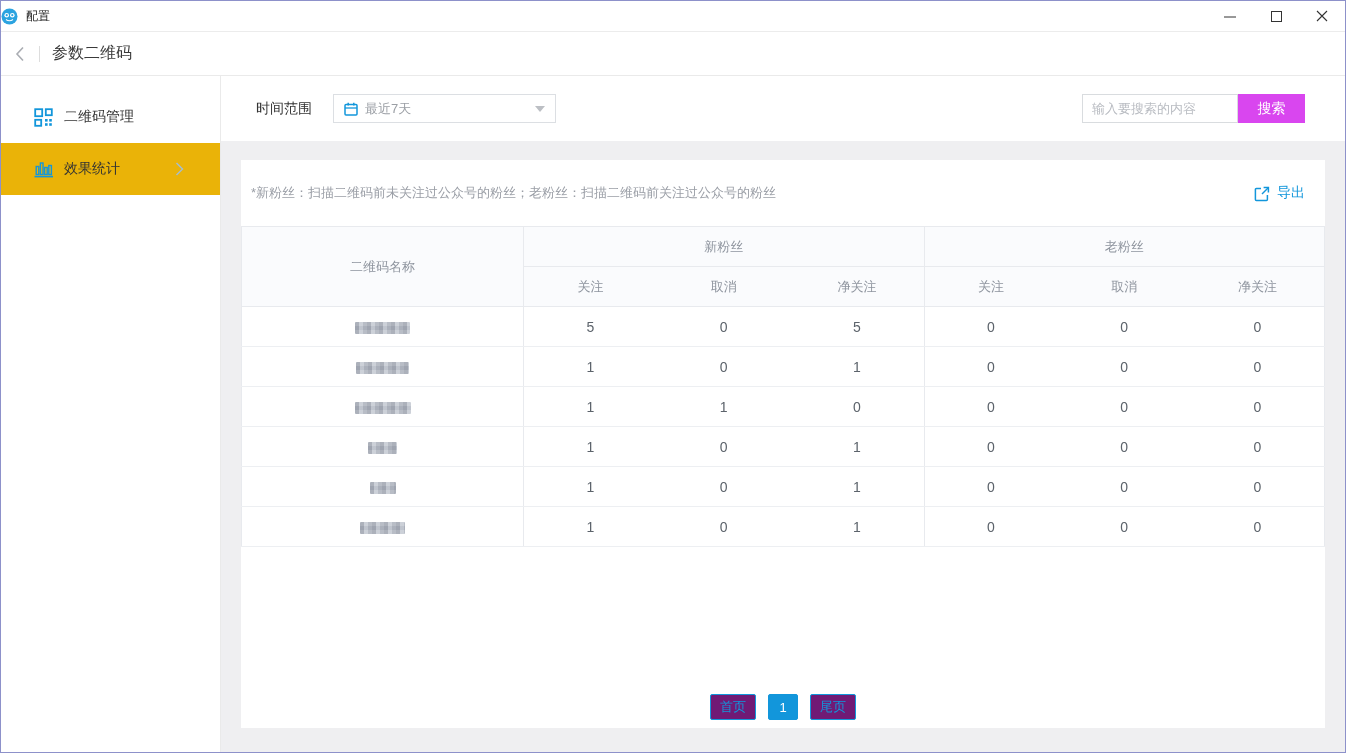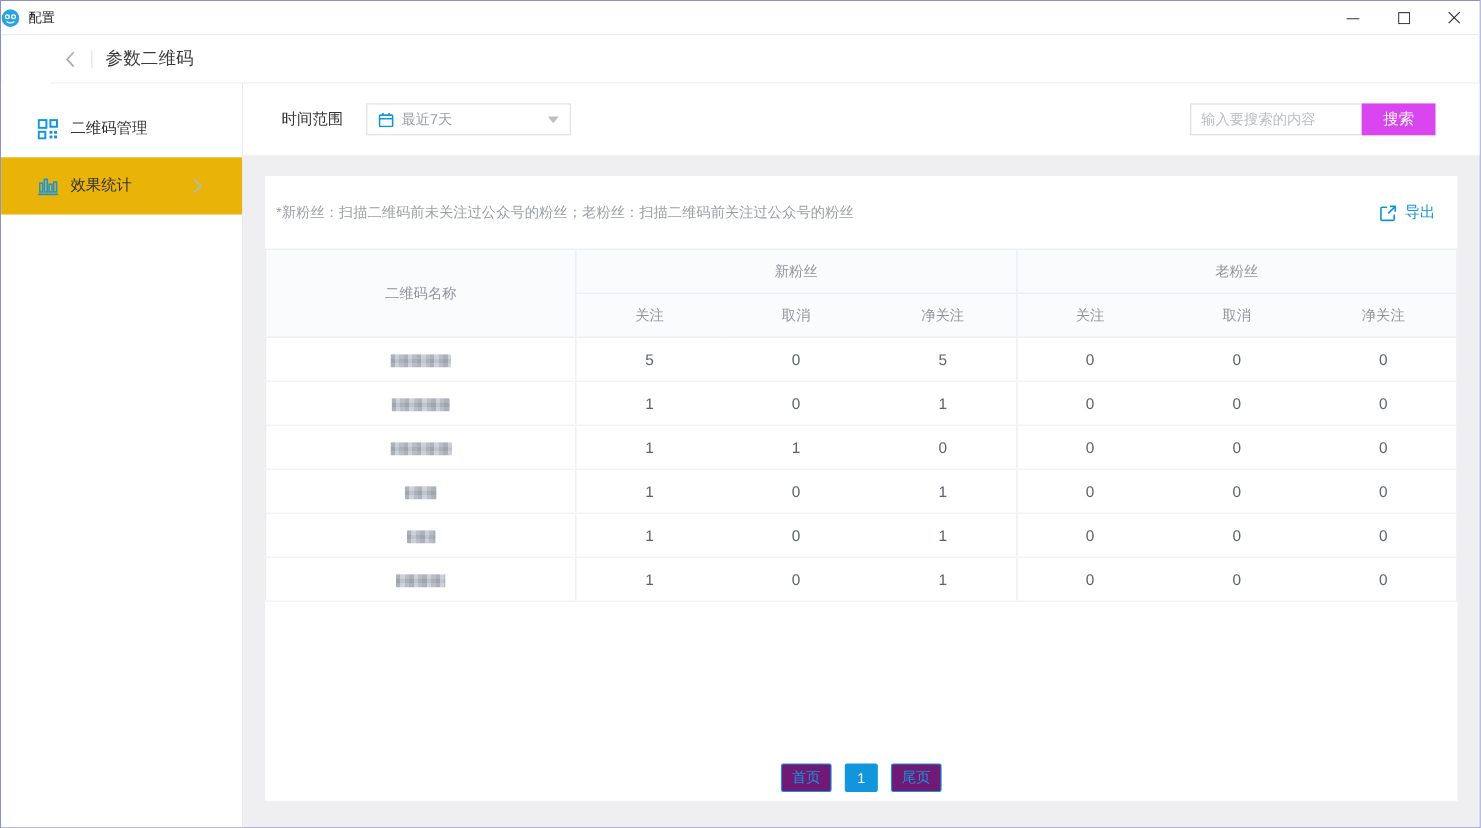--- a/index.html
+++ b/index.html
@@ -13,21 +13,21 @@
   .titlebar { height:31px; flex:0 0 auto; display:flex; align-items:center;
               background:#fff; border-bottom:1px solid #ececec; }
   .app-icon { width:17px; height:17px; margin-right:8px; display:flex; }
   .app-title { font-size:12px; color:#1a1a1a; }
   .win-controls { margin-left:auto; display:flex; height:100%; }
   .win-btn { width:46px; height:100%; display:flex; align-items:center; justify-content:center;
              background:transparent; border:none; cursor:pointer; }
 
   
   .pagehead { height:44px; flex:0 0 auto; display:flex; align-items:center;
-              padding-left:14px; border-bottom:1px solid #eaeaea; background:#fff;margin-left:44px; }
+              padding-left:14px; border-bottom:1px solid #eaeaea; background:#fff; }
   .back-btn { width:20px; display:flex; align-items:center; cursor:pointer; }
   .ph-divider { width:1px; height:16px; background:#ddd; margin:0 12px 0 4px; }
   .page-title { font-size:16px; color:#3a3a3a; }
 
   
   .app-body { flex:1; display:flex; min-height:0; }
 
   .sidebar { width:220px; flex:0 0 auto; background:#fff; border-right:1px solid #eaeaea;
              padding-top:15px; }
   .side-item { height:52px; display:flex; align-items:center; padding:0 36px 0 33px;
@@ -35,21 +35,21 @@
   .side-item.active { background:#eab308; }
   .side-icon { width:20px; margin-right:10px; display:flex; align-items:center; }
   .side-chevron { margin-left:auto; display:flex; }
 
   .main { flex:1; background:#efeff1; display:flex; flex-direction:column; min-width:0; }
 
   
   .toolbar { height:65px; flex:0 0 auto; background:#fff; display:flex; align-items:center;
              padding:0 40px 0 35px; }
   .tr-label { font-size:14px; color:#333; margin-right:21px; }
-  .dropdown { width:186px; height:29px; border:1px solid #dcdfe3; background:#fff;
+  .dropdown { width:223px; height:29px; border:1px solid #dcdfe3; background:#fff;
               display:flex; align-items:center; padding:0 10px; cursor:pointer; }
   .dd-value { font-size:13px; color:#9b9fa5; margin-left:7px; }
   .dd-caret { margin-left:auto; width:0; height:0; border-left:5px solid transparent;
               border-right:5px solid transparent; border-top:6px solid #bcbfc4; }
   .search-box { margin-left:auto; display:flex; }
   .search-input { width:156px; height:29px; border:1px solid #d9dcdf; padding:0 9px;
                   font-size:13px; color:#333; outline:none; }
   .search-input::placeholder { color:#b9bcc2; }
   .search-btn { width:67px; height:29px; background:#d946ef; color:#fff; font-size:14px;
                 border:none; cursor:pointer; }

